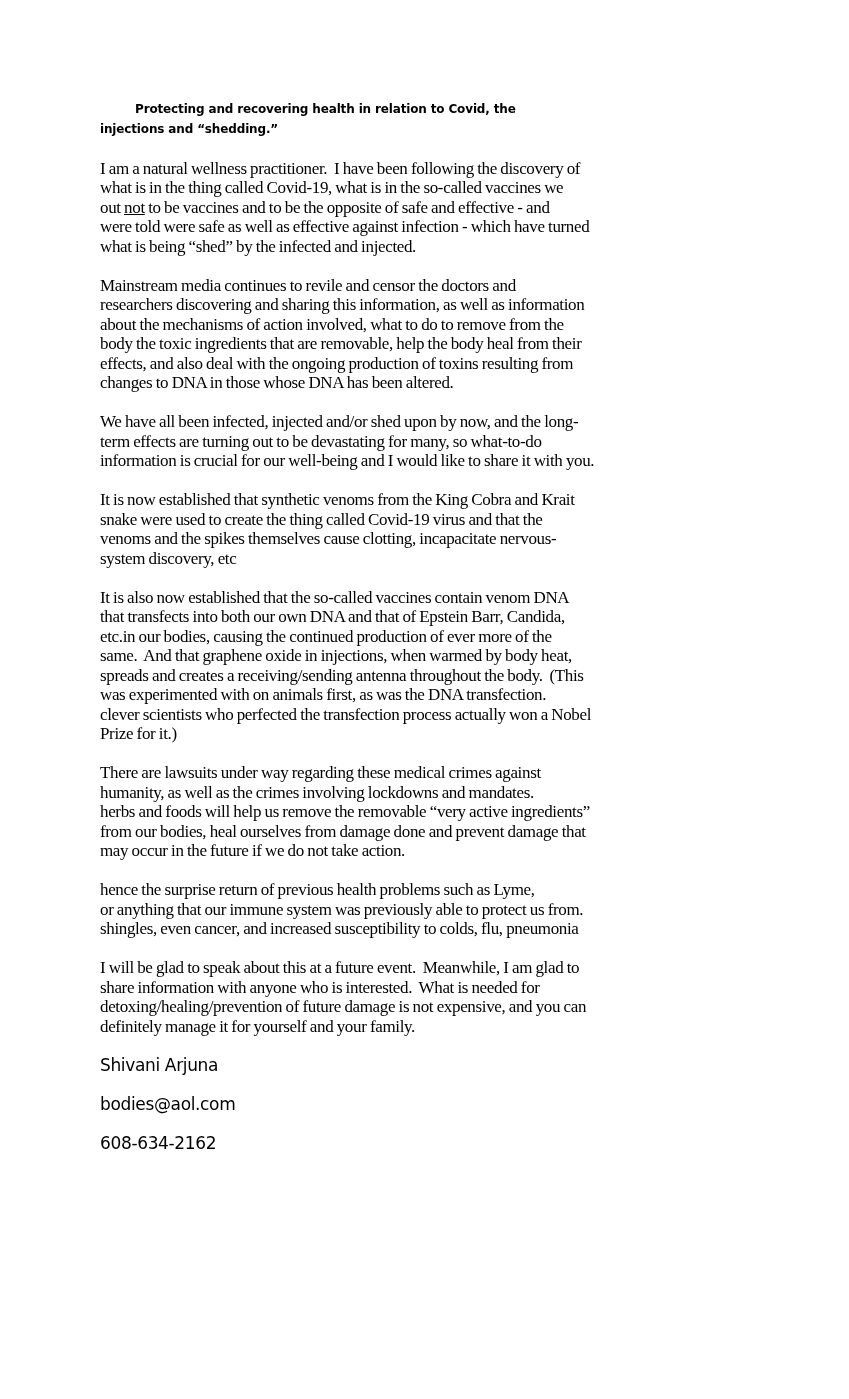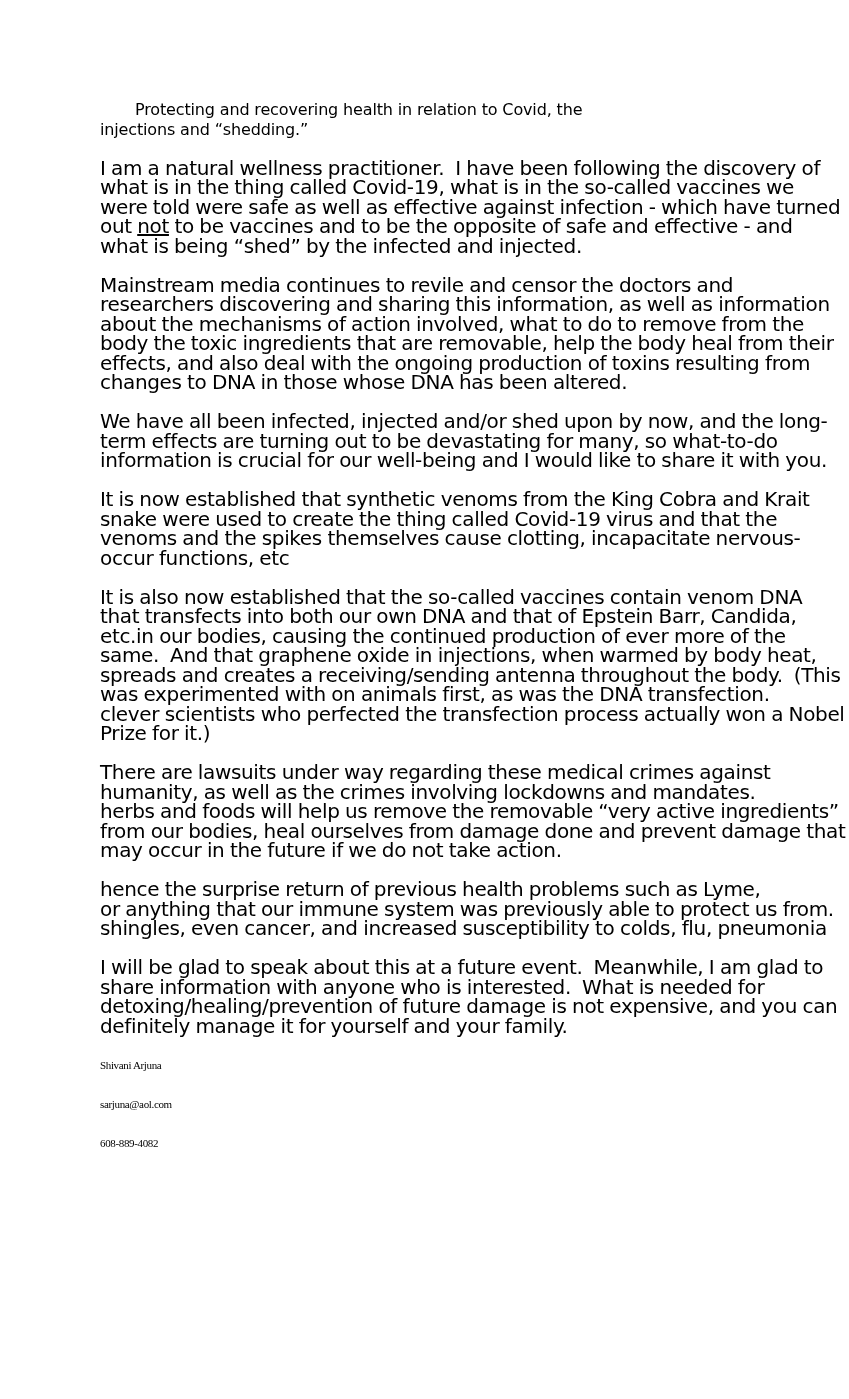--- a/index.html
+++ b/index.html
@@ -15,69 +15,69 @@
       color: #000000;
       font-family: "DejaVu Sans", sans-serif;
     }
     .page {
       position: absolute;
       left: 100px;
       top: 100px;
       width: 660px;
     }
     .title {
-      font-weight: normal;
-      font-size: 16px;
+      font-weight: bold;
+      font-size: 12px;
       line-height: 19.5px;
       margin: 0 0 19.5px 0;
       letter-spacing: -0.15px;
     }
     .title .line {
       display: block;
       white-space: pre;
     }
     .title .line.indent {
       padding-left: 35px;
     }
     .para {
-      font-size: 20px;
+      font-size: 17px;
       line-height: 19.5px;
       margin: 0 0 19.5px 0;
       letter-spacing: -0.35px;
       word-spacing: -0.5px;
+      font-family: Liberation Serif, serif;
     }
     .para .line {
       display: block;
       white-space: pre;
     }
     .u {
       text-decoration: underline;
     }
     .sig {
-      font-size: 11px;
+      font-size: 17px;
       line-height: 19.5px;
       margin: 0 0 19.5px 0;
       letter-spacing: -0.35px;
-      font-family: Liberation Serif, serif;
     }
   </style>
 </head>
 <body>
 
 <div class="page">
   <div class="title">
     <span class="line indent">Protecting and recovering health in relation to Covid, the</span>
     <span class="line">injections and “shedding.”</span>
   </div>
 
   <div class="para">
     <span class="line">I am a natural wellness practitioner.  I have been following the discovery of</span>
     <span class="line">what is in the thing called Covid-19, what is in the so-called vaccines we</span>
+    <span class="line"><span>out </span><span class="u">not</span><span> to be vaccines and to be the opposite of safe and effective - and</span></span>
     <span class="line">were told were safe as well as effective against infection - which have turned</span>
-    <span class="line"><span>out </span><span class="u">not</span><span> to be vaccines and to be the opposite of safe and effective - and</span></span>
     <span class="line">what is being “shed” by the infected and injected.</span>
   </div>
 
   <div class="para">
     <span class="line">Mainstream media continues to revile and censor the doctors and</span>
     <span class="line">researchers discovering and sharing this information, as well as information</span>
     <span class="line">about the mechanisms of action involved, what to do to remove from the</span>
     <span class="line">body the toxic ingredients that are removable, help the body heal from their</span>
     <span class="line">effects, and also deal with the ongoing production of toxins resulting from</span>
     <span class="line">changes to DNA in those whose DNA has been altered.</span>
@@ -86,21 +86,21 @@
   <div class="para">
     <span class="line">We have all been infected, injected and/or shed upon by now, and the long-</span>
     <span class="line">term effects are turning out to be devastating for many, so what-to-do</span>
     <span class="line">information is crucial for our well-being and I would like to share it with you.</span>
   </div>
 
   <div class="para">
     <span class="line">It is now established that synthetic venoms from the King Cobra and Krait</span>
     <span class="line">snake were used to create the thing called Covid-19 virus and that the</span>
     <span class="line">venoms and the spikes themselves cause clotting, incapacitate nervous-</span>
-    <span class="line">occur functions, etc</span>
+    <span class="line">system discovery, etc</span>
   </div>
 
   <div class="para">
     <span class="line">It is also now established that the so-called vaccines contain venom DNA</span>
     <span class="line">that transfects into both our own DNA and that of Epstein Barr, Candida,</span>
     <span class="line">etc.in our bodies, causing the continued production of ever more of the</span>
     <span class="line">same.  And that graphene oxide in injections, when warmed by body heat,</span>
     <span class="line">spreads and creates a receiving/sending antenna throughout the body.  (This</span>
     <span class="line">was experimented with on animals first, as was the DNA transfection.</span>
     <span class="line">clever scientists who perfected the transfection process actually won a Nobel</span>
@@ -122,15 +122,15 @@
   </div>
 
   <div class="para">
     <span class="line">I will be glad to speak about this at a future event.  Meanwhile, I am glad to</span>
     <span class="line">share information with anyone who is interested.  What is needed for</span>
     <span class="line">detoxing/healing/prevention of future damage is not expensive, and you can</span>
     <span class="line">definitely manage it for yourself and your family.</span>
   </div>
 
   <div class="sig">Shivani Arjuna</div>
-  <div class="sig">sarjuna@aol.com</div>
-  <div class="sig">608-889-4082</div>
+  <div class="sig">bodies@aol.com</div>
+  <div class="sig">608-634-2162</div>
 </div>
 
 </body></html>

